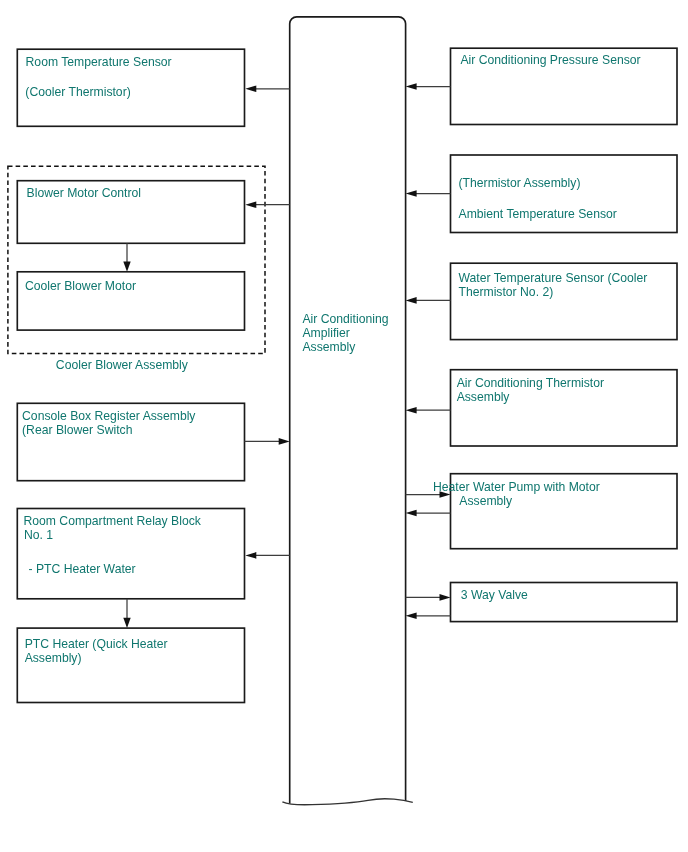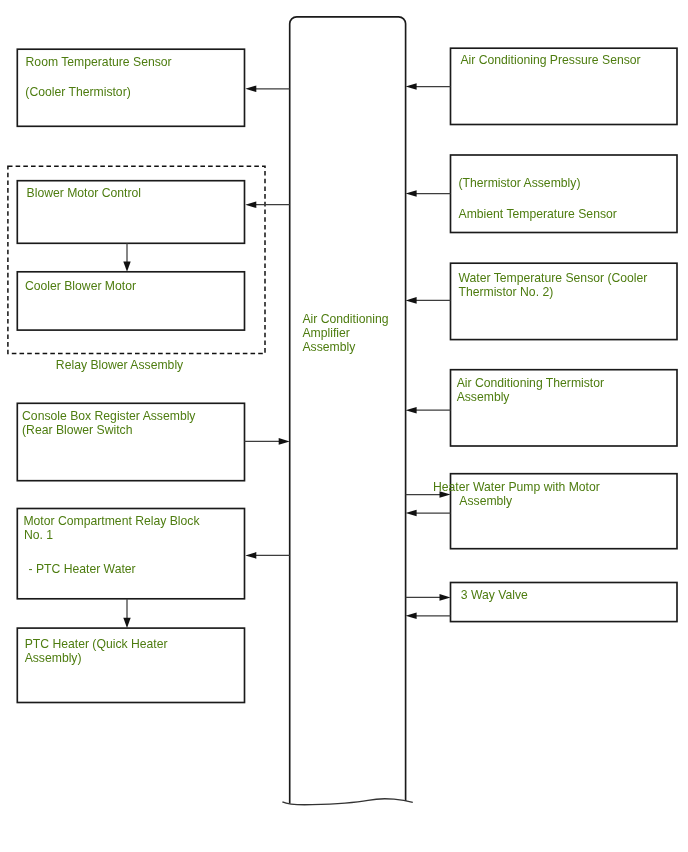--- a/index.html
+++ b/index.html
@@ -6,21 +6,21 @@
   html, body { margin:0; padding:0; background:#ffffff; }
   body {
     width:688px; height:852px; position:relative; overflow:hidden;
     font-family:"Liberation Sans", sans-serif;
     -webkit-font-smoothing:antialiased;
   }
   #page { position:absolute; left:0; top:0; width:688px; height:852px; background:#ffffff; }
   #diagram { position:absolute; left:0; top:0; width:688px; height:852px; }
   .txt {
     position:absolute; margin:0; padding:0;
-    font-size:12.2px; line-height:12.2px; color:#4d7c0f;
+    font-size:12.2px; line-height:12.2px; color:#0f766e;
     white-space:pre;
   }
   svg { display:block; }
 </style>
 </head>
 <body>
 
 <div id="page">
 
   <svg id="diagram" viewBox="0 0 688 852" width="688" height="852">
@@ -98,32 +98,32 @@
         <path d="M405.6,615.8 L416.6,612.5 L416.6,619.1 Z" fill="#111"></path>
       </g>
   </svg>
 
   <div class="txt" style="left:25.55px; top:55.7px;">Room Temperature Sensor</div>
   <div class="txt" style="left:25.35px; top:69.5px;margin-top:16px;">(Cooler Thermistor)</div>
   <div class="txt" style="left:26.55px; top:186.8px;">Blower Motor Control</div>
   <div class="txt" style="left:24.95px; top:279.7px;">Cooler Blower Motor</div>
   <div class="txt" style="left:22.05px; top:410.2px;">Console Box Register Assembly</div>
   <div class="txt" style="left:22.05px; top:424.3px;">(Rear Blower Switch</div>
-  <div class="txt" style="left:23.45px; top:514.7px;">Motor Compartment Relay Block</div>
+  <div class="txt" style="left:23.45px; top:514.7px;">Room Compartment Relay Block</div>
   <div class="txt" style="left:24px; top:528.5px;text-align:right;">No. 1</div>
   <div class="txt" style="left:28.45px; top:562.8px;">- PTC Heater Water</div>
   <div class="txt" style="left:24.65px; top:637.8px;">PTC Heater (Quick Heater</div>
   <div class="txt" style="left:24.65px; top:651.8px;">Assembly)</div>
   <div class="txt" style="left:460.45px; top:53.8px;">Air Conditioning Pressure Sensor</div>
   <div class="txt" style="left:458.55px; top:162.7px;margin-top:45px;">Ambient Temperature Sensor</div>
   <div class="txt" style="left:458.55px; top:176.8px;">(Thermistor Assembly)</div>
   <div class="txt" style="left:458.45px; top:271.6px;">Water Temperature Sensor (Cooler</div>
   <div class="txt" style="left:458.45px; top:285.7px;">Thermistor No. 2)</div>
   <div class="txt" style="left:456.65px; top:376.7px;">Air Conditioning Thermistor</div>
   <div class="txt" style="left:456.65px; top:390.8px;">Assembly</div>
   <div class="txt" style="left:433px; top:480.6px;">Heater Water Pump with Motor</div>
   <div class="txt" style="left:459.35px; top:494.7px;">Assembly</div>
   <div class="txt" style="left:460.85px; top:588.5px;">3 Way Valve</div>
   <div class="txt" style="left:302.45px; top:312.7px;">Air Conditioning</div>
   <div class="txt" style="left:302.45px; top:326.8px;">Amplifier</div>
   <div class="txt" style="left:302.45px; top:340.8px;">Assembly</div>
-  <div class="txt" style="left:55.85px; top:358.8px;">Relay Blower Assembly</div>
+  <div class="txt" style="left:55.85px; top:358.8px;">Cooler Blower Assembly</div>
 </div>
 
 </body></html>

